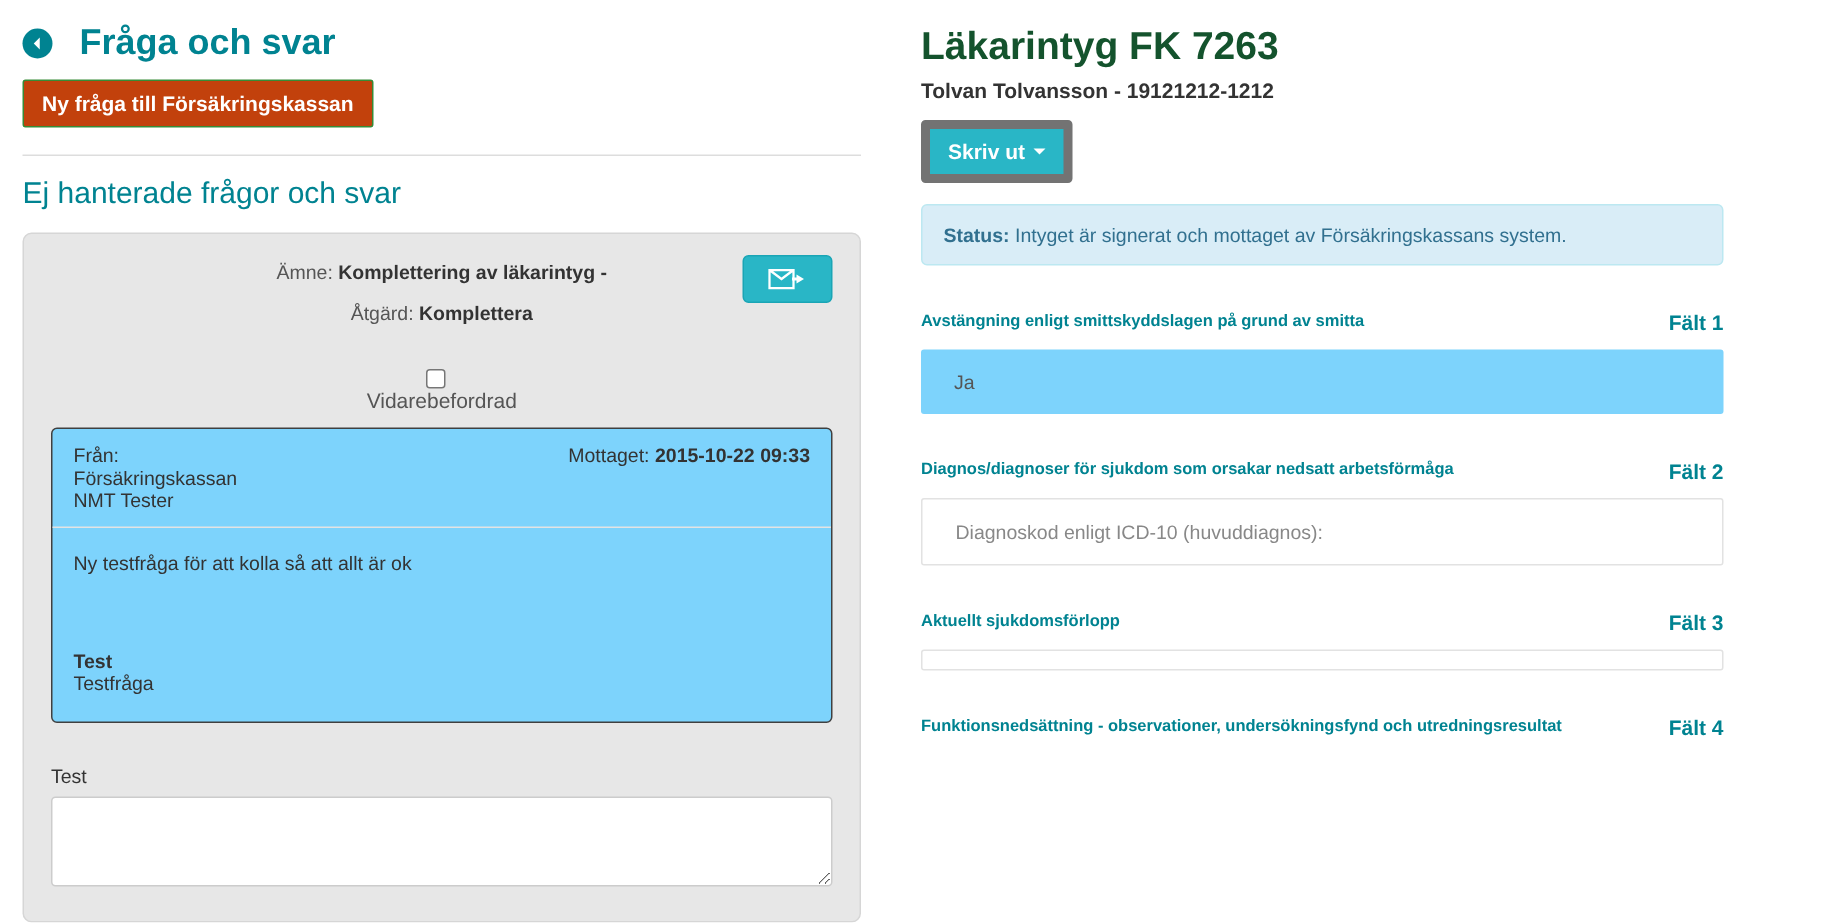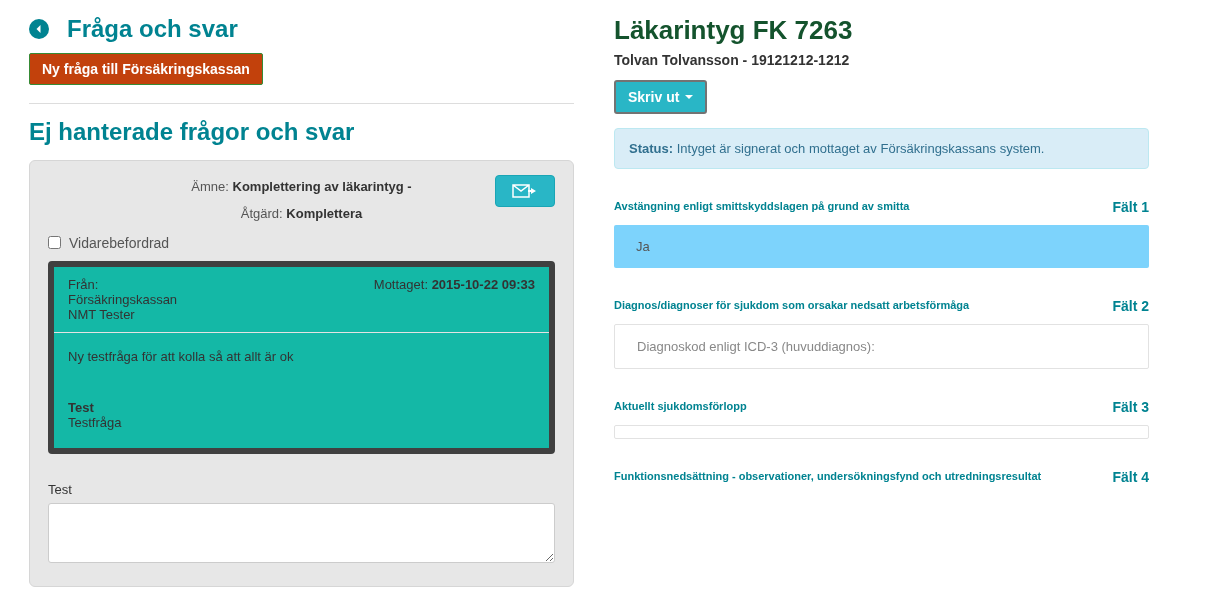--- a/index.html
+++ b/index.html
@@ -9,21 +9,21 @@
     color: #333;
     background: #fff;
     width: 1215px;
   }
   .container {
     display: flex;
     align-items: flex-start;
   }
   .left-col {
     width: 574px;
-    padding: 15px 0 0 29px;
+    padding: 15px 0 0 15px;
   }
   .right-col {
     width: 590px;
     padding: 15px 15px 0 40px;
   }
   
   .qa-header {
     display: flex;
     align-items: center;
     margin-bottom: 10px;
@@ -55,22 +55,22 @@
     cursor: pointer;
     border-radius: 2px;
   }
   .hr {
     border: none;
     border-top: 1px solid #ddd;
     margin: 18px 0 14px 0;
   }
   .subheading {
     color: #008391;
-    font-size: 24px;
-    font-weight: 700;
+    font-size: 20px;
+    font-weight: 400;
     margin-bottom: 14px;
   }
   .question-card {
     background: #e7e7e7;
     border: 1px solid #d6d6d6;
     border-radius: 6px;
     padding: 16px 18px 20px 18px;
   }
   .card-top {
     position: relative;
@@ -90,48 +90,49 @@
     border: 1px solid #1aa5b5;
     width: 60px; height: 32px;
     border-radius: 4px;
     display: flex;
     align-items: center;
     justify-content: center;
     cursor: pointer;
   }
   .mail-btn svg { fill: #fff; }
   .forward-row {
-    margin-top: 10px;
+    margin-top: 26px;
     color: #555;
     font-size: 14px;
     display: flex;
     align-items: center;
+    flex-direction: column;
   }
   .forward-row input { margin-right: 8px; }
   .msg-box {
-    background: #14b8a6;
-    border: 6px solid #404040;
+    background: #7dd3fc;
+    border: 1px solid #404040;
     border-radius: 4px;
     margin-top: 10px;
   }
   .msg-head {
     padding: 10px 14px;
     border-bottom: 1px solid #e3e3e3;
     display: flex;
     justify-content: space-between;
     font-size: 13px;
     color: #333;
   }
   .msg-head .left span { display: block; }
   .msg-body {
     padding: 16px 14px 18px 14px;
     color: #333;
     font-size: 13px;
   }
-  .msg-body .line1 { margin-bottom: 36px; }
+  .msg-body .line1 { margin-bottom: 50px; }
   .msg-body .bold { font-weight: 700; }
   .reply-label {
     margin-top: 28px;
     color: #333;
     font-size: 13px;
     margin-bottom: 6px;
   }
   .reply-area {
     width: 100%;
     height: 60px;
@@ -150,21 +151,21 @@
     color: #333;
     font-size: 14px;
     font-weight: 700;
     margin-bottom: 12px;
   }
   .btn-teal {
     display: inline-flex;
     align-items: center;
     background: #29b6c6;
     color: #fff;
-    border: 2px solid #737373;
+    border: 6px solid #737373;
     padding: 7px 12px;
     font-weight: 700;
     font-size: 14px;
     border-radius: 3px;
     cursor: pointer;
   }
   .btn-teal .caret {
     margin-left: 6px;
     width: 0; height: 0;
     border-left: 4px solid transparent;
@@ -312,21 +313,21 @@
             <div class="section-title">Avstängning enligt smittskyddslagen på grund av smitta</div>
             <div class="field-label">Fält 1</div>
           </div>
           <div class="section-body">Ja</div>
         </div>
         <div class="section">
           <div class="section-head">
             <div class="section-title">Diagnos/diagnoser för sjukdom som orsakar nedsatt arbetsförmåga</div>
             <div class="field-label">Fält 2</div>
           </div>
-          <div class="section-body white">Diagnoskod enligt ICD-3 (huvuddiagnos):</div>
+          <div class="section-body white">Diagnoskod enligt ICD-10 (huvuddiagnos):</div>
         </div>
         <div class="section">
           <div class="section-head">
             <div class="section-title">Aktuellt sjukdomsförlopp</div>
             <div class="field-label">Fält 3</div>
           </div>
           <div class="section-body empty"></div>
         </div>
         <div class="section">
           <div class="section-head">

